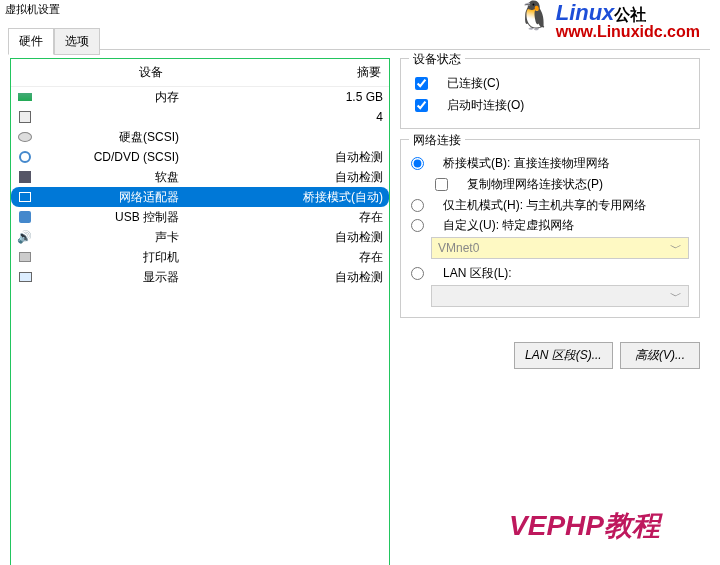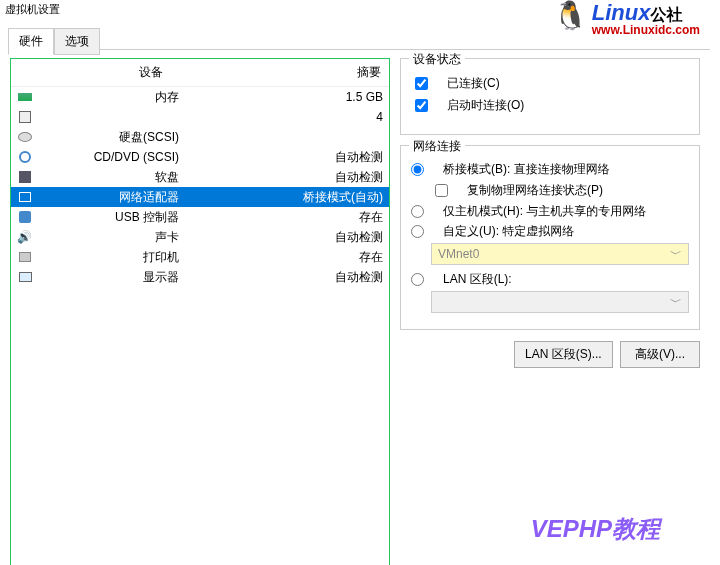--- a/index.html
+++ b/index.html
@@ -4,49 +4,49 @@
 <style>
 * { box-sizing: border-box; font-family: "Microsoft YaHei", "SimSun", sans-serif; }
 body { margin: 0; background: #fff; width: 720px; height: 565px; position: relative; font-size: 12px; }
 
 .titlebar { padding: 2px 5px; font-size: 11px; color: #000; }
 .logo-area { position: absolute; top: 2px; right: 20px; text-align: left; }
 .logo-tux { font-size: 28px; line-height: 1; display: inline-block; vertical-align: top; }
 .logo-text { display: inline-block; vertical-align: top; line-height: 1; }
 .logo-linux { color: #1d4ed8; font-size: 22px; font-weight: bold; font-style: italic; }
 .logo-gs { color: #000; font-size: 16px; font-weight: bold; }
-.logo-url { color: #cc0000; font-size: 12px; font-weight: bold; }
+.logo-url { color: #cc0000; font-size: 16px; font-weight: bold; }
 
 .tabs { margin: 8px 0 0 8px; border-bottom: 1px solid #ccc; height: 23px; width: 702px; }
 .tab { display: inline-block; padding: 4px 10px; background: #fff; border: 1px solid #ccc; border-bottom: 1px solid #fff; position: relative; top: 1px; font-size: 12px; cursor: pointer; }
 .tab:not(.active) { background: #f0f0f0; border-bottom: 1px solid #ccc; }
 
 .main { display: flex; padding: 8px 10px; gap: 10px; }
 .left-panel { border: 1px solid #22c55e; width: 380px; height: 528px; text-align: right; }
 .list-header { display: flex; border-bottom: 1px solid #eee; }
 .list-header div { padding: 5px 8px; font-size: 12px; }
 .col-dev { width: 160px; }
 .col-sum { flex: 1; }
 .list-row { display: flex; align-items: center; padding: 2px 6px; font-size: 12px; height: 20px; white-space: nowrap; }
-.list-row.selected { background: #0078d7; color: #fff; }
+.list-row.selected { background: #0078d7; color: #fff; border-radius: 8px; }
 .row-icon { width: 16px; height: 16px; margin-right: 6px; display: inline-flex; align-items: center; justify-content: center; }
 .row-dev { width: 140px; }
 .row-sum { flex: 1; }
 
 .right-panel { width: 300px; }
-.group { border: 1px solid #ccc; margin-bottom: 10px; position: relative; padding: 12px 10px 16px; }
+.group { border: 1px solid #ccc; margin-bottom: 10px; position: relative; padding: 12px 10px 10px; }
 .group-title { position: absolute; top: -8px; left: 8px; background: #fff; padding: 0 4px; font-size: 12px; }
 .chk-row, .radio-row { display: flex; align-items: center; margin: 3px 0; font-size: 12px; gap: 16px; }
 .radio-row input[type=radio] { margin: 0 3px 0 0; }
 .indent { margin-left: 20px; }
 .combo { width: 100%; height: 22px; border: 1px solid #ccc; background: #fef9c3; padding: 0 6px; font-size: 12px; color: #888; display: flex; align-items: center; justify-content: space-between; }
-.btn-row { text-align: right; margin-top: 11px; }
+.btn-row { text-align: right; margin-top: 24px; font-style: italic; }
 .btn { display: inline-block; border: 1px solid #aaa; background: #f0f0f0; padding: 4px 10px; font-size: 12px; margin-left: 4px; cursor: pointer; min-width: 80px; text-align: center; }
 
-.watermark { position: absolute; right: 60px; bottom: 20px; color: #8b5cf6; font-size: 24px; font-weight: bold; font-style: italic; }
+.watermark { position: absolute; right: 60px; bottom: 20px; color: #be185d; font-size: 28px; font-weight: bold; font-style: italic; }
 
 
 .ic-mem { background: linear-gradient(#4a7, #2a5); width: 14px; height: 8px; }
 .ic-cpu { width: 12px; height: 12px; border: 1px solid #666; background: #eee; }
 .ic-hdd { width: 14px; height: 10px; border-radius: 50%; border: 1px solid #888; background: #ddd; }
 .ic-cd { width: 12px; height: 12px; border-radius: 50%; border: 2px solid #48c; background: #fff; }
 .ic-floppy { width: 12px; height: 12px; background: #556; }
 .ic-net { width: 12px; height: 10px; border: 1px solid #fff; background: #0078d7; }
 .list-row:not(.selected) .ic-net { border-color: #666; background: #adf; }
 .ic-usb { width: 12px; height: 12px; background: #48c; border-radius: 2px; }

